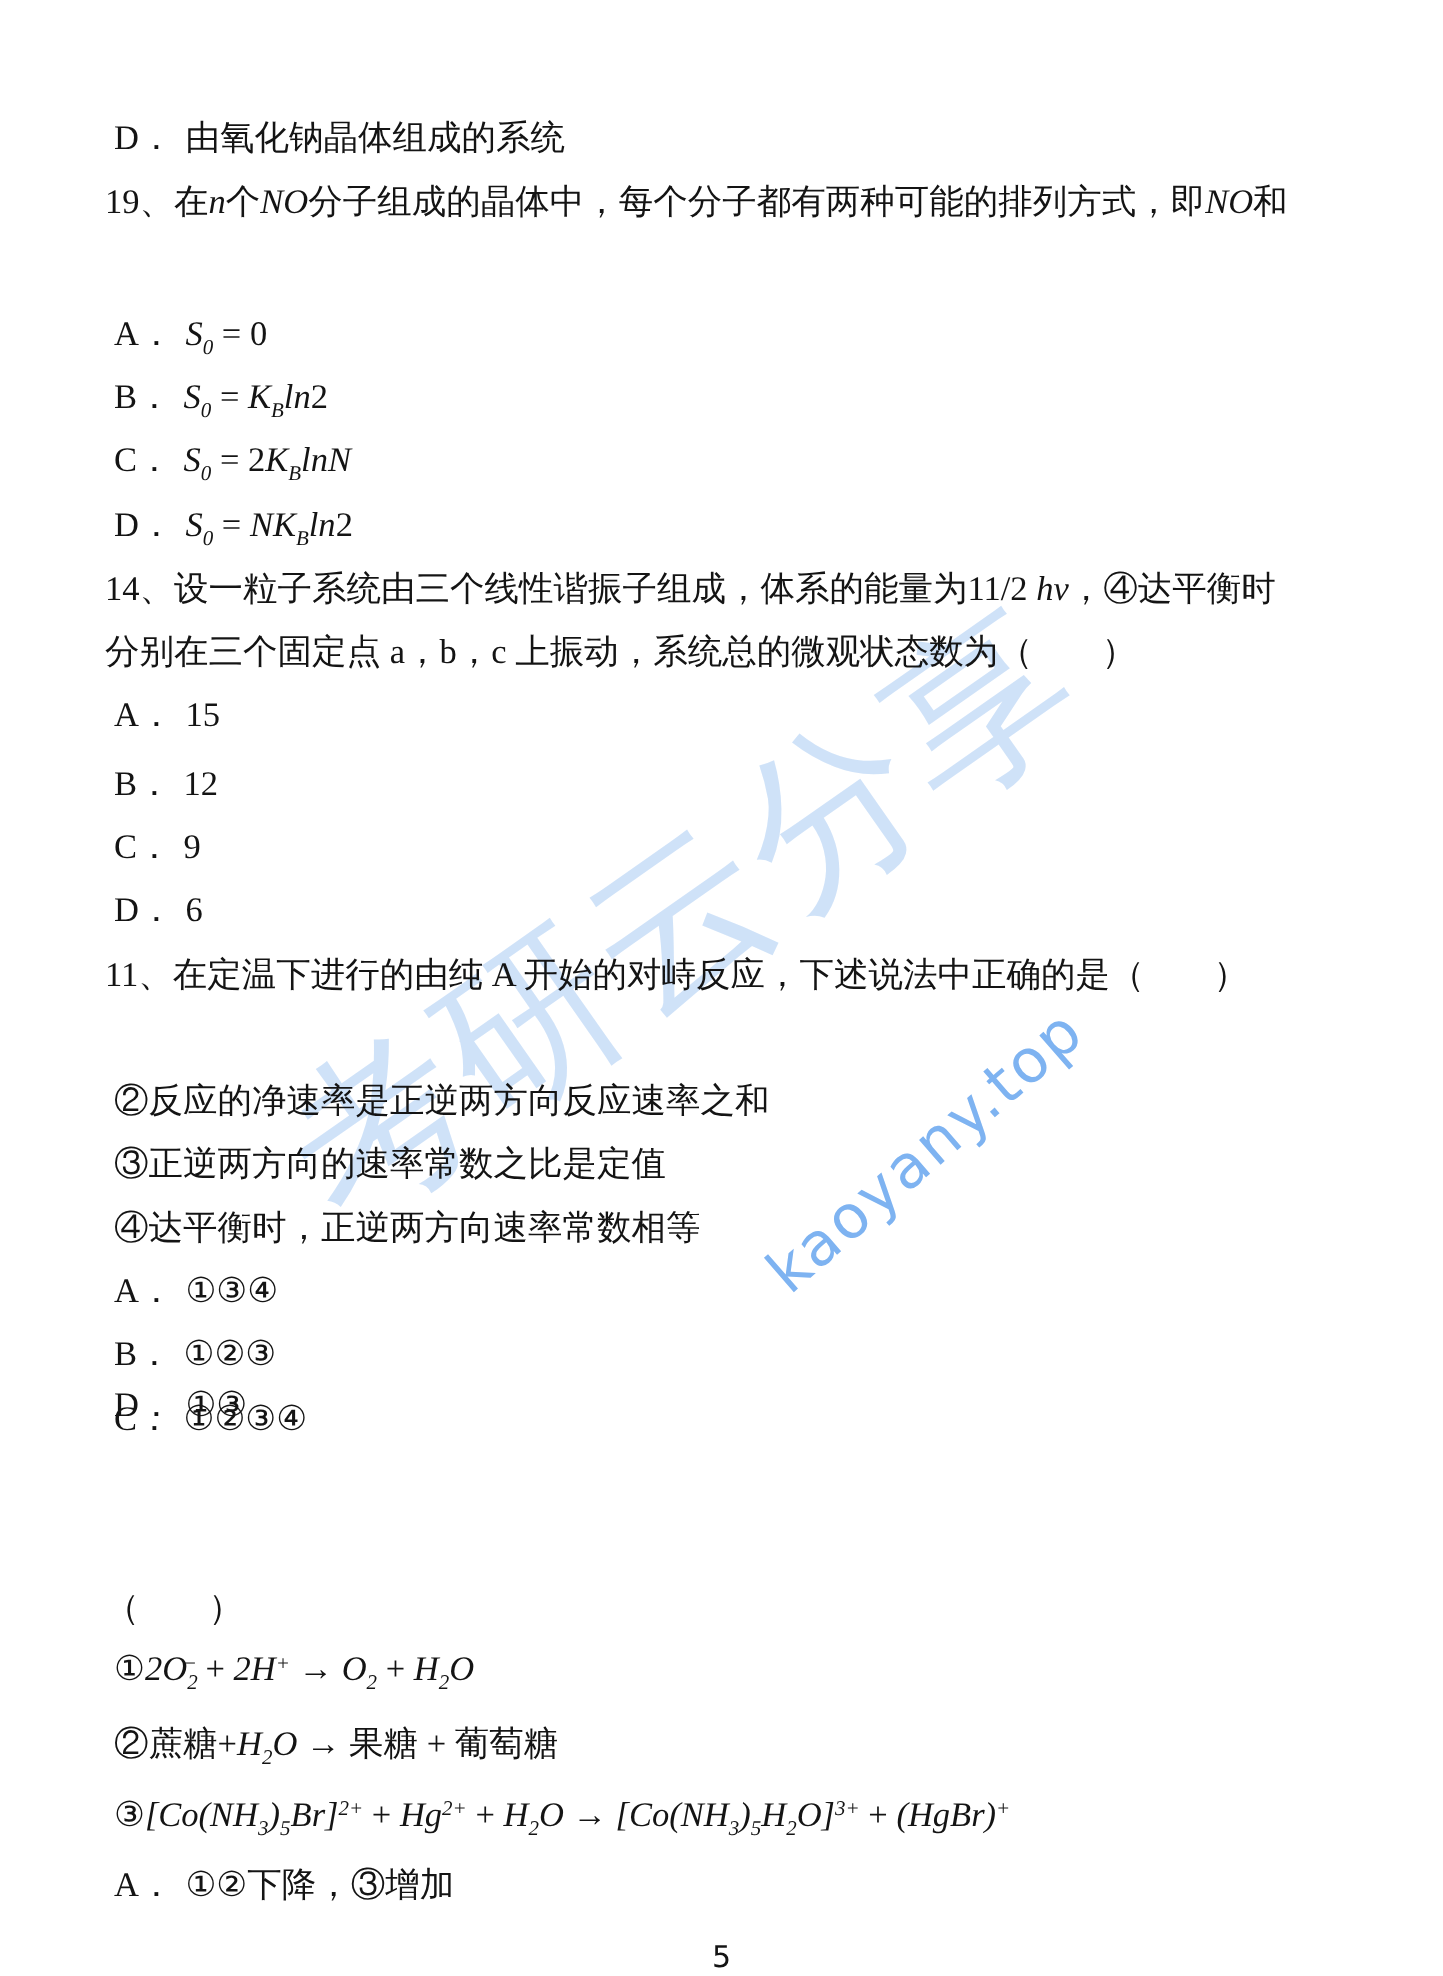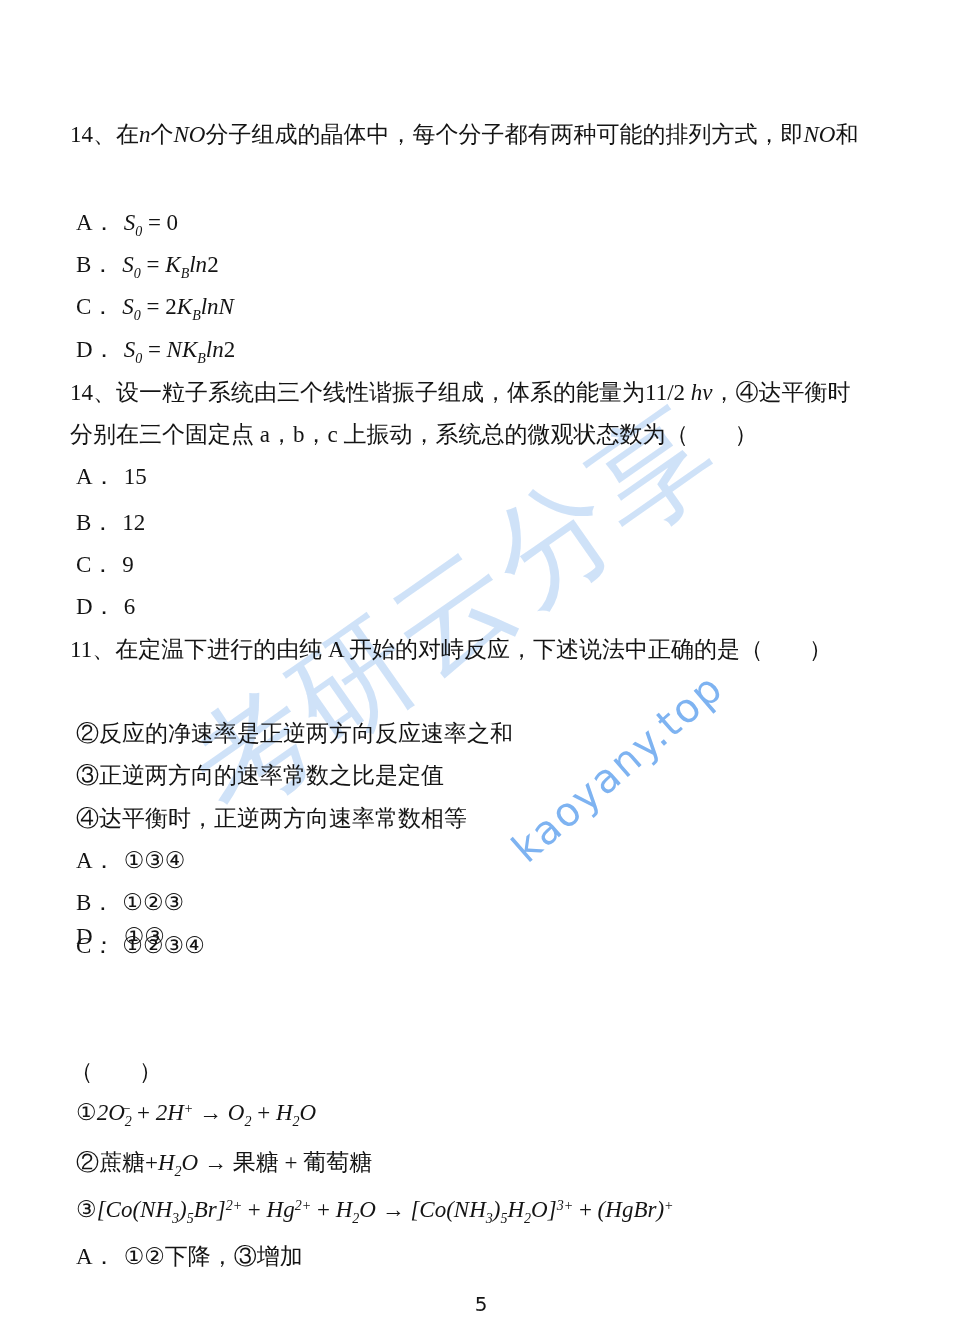--- a/index.html
+++ b/index.html
@@ -39,22 +39,23 @@
   }
 </style>
 </head>
 <body>
 
 <div class="page">
 
   <div class="wm-cn" style="color: rgb(169, 203, 243);">考研云分享</div>
   <div class="wm-site" style="color: rgb(126, 179, 241);">kaoyany.top</div>
 
+  <div class="line" style="top:77px"><span class="lbl">D．</span><span>由氧化钠晶体组成的系统</span></div>
 
-  <div class="line q" style="top:120px"><span class="math"><span class="mn">14、在</span><span class="mi">n</span><span class="mn">个</span><span class="mi">NO</span><span class="mn">分子组成的晶体中，每个分子都有两种可能的排列方式，即</span><span class="mi">NO</span><span class="mn">和</span></span></div>
+  <div class="line q" style="top:120px"><span class="math"><span class="mn">19、在</span><span class="mi">n</span><span class="mn">个</span><span class="mi">NO</span><span class="mn">分子组成的晶体中，每个分子都有两种可能的排列方式，即</span><span class="mi">NO</span><span class="mn">和</span></span></div>
   <div class="line" style="top:208px"><span class="lbl">A．</span><span class="math"><span class="mi">S</span><sub class="m">0</sub><span class="mn"> = 0</span></span></div>
   <div class="line" style="top:250px"><span class="lbl">B．</span><span class="math"><span class="mi">S</span><sub class="m">0</sub><span class="mn"> = </span><span class="mi">K</span><sub class="m">B</sub><span class="mi">ln</span><span class="mn">2</span></span></div>
   <div class="line" style="top:292px"><span class="lbl">C．</span><span class="math"><span class="mi">S</span><sub class="m">0</sub><span class="mn"> = 2</span><span class="mi">K</span><sub class="m">B</sub><span class="mi">lnN</span></span></div>
   <div class="line" style="top:335px"><span class="lbl">D．</span><span class="math"><span class="mi">S</span><sub class="m">0</sub><span class="mn"> = </span><span class="mi">NK</span><sub class="m">B</sub><span class="mi">ln</span><span class="mn">2</span></span></div>
 
   <div class="line q" style="top:378px"><span class="math"><span class="mn">14、设一粒子系统由三个线性谐振子组成，体系的能量为11/2 </span><span class="mi">hv</span><span class="mn">，④达平衡时</span></span></div>
   <div class="line q" style="top:420px"><span>分别在三个固定点 a，b，c 上振动，系统总的微观状态数为（　　）</span></div>
   <div class="line" style="top:462px"><span class="lbl">A．</span><span>15</span></div>
   <div class="line" style="top:508px"><span class="lbl">B．</span><span>12</span></div>
   <div class="line" style="top:550px"><span class="lbl">C．</span><span>9</span></div>

